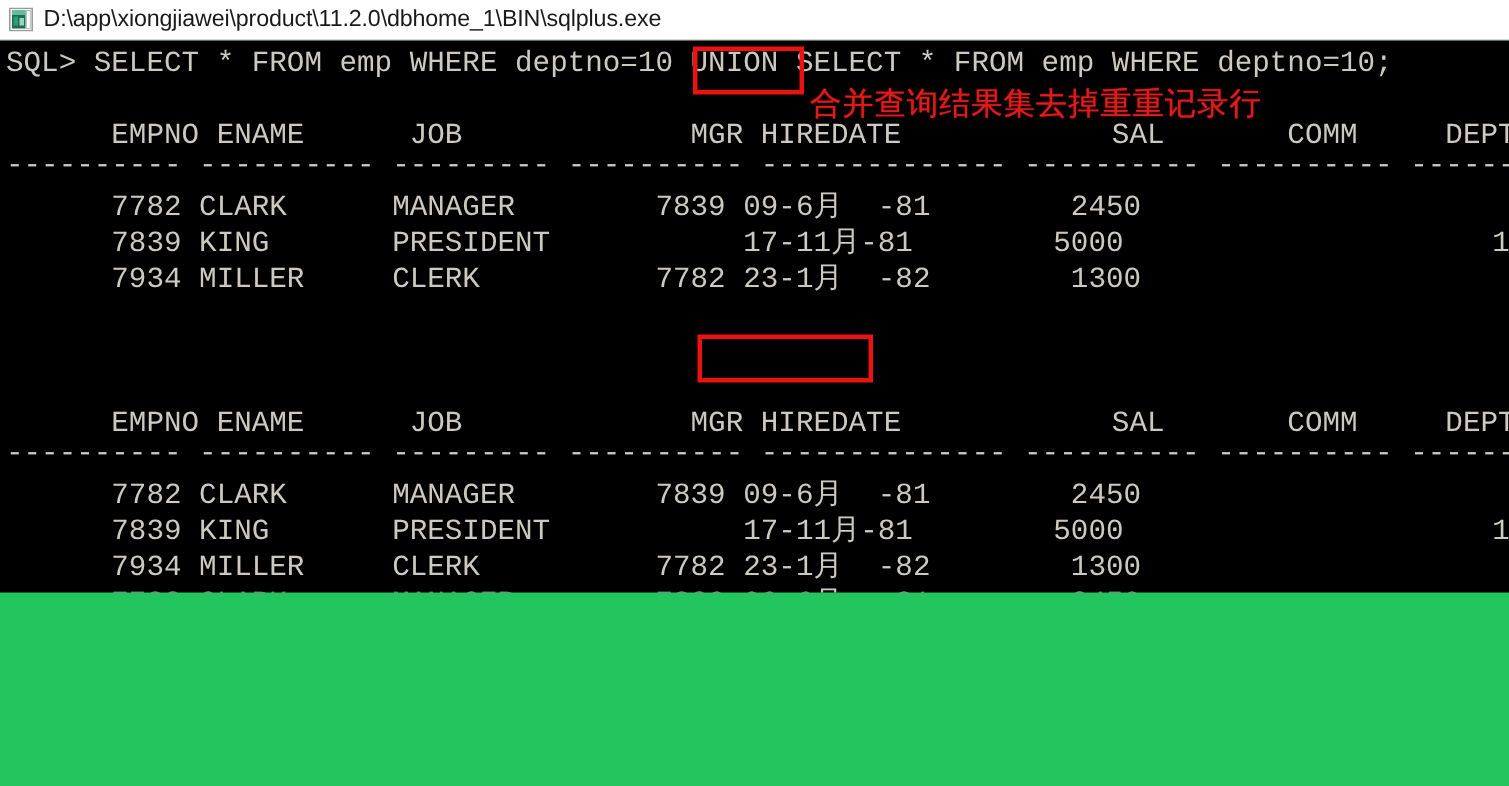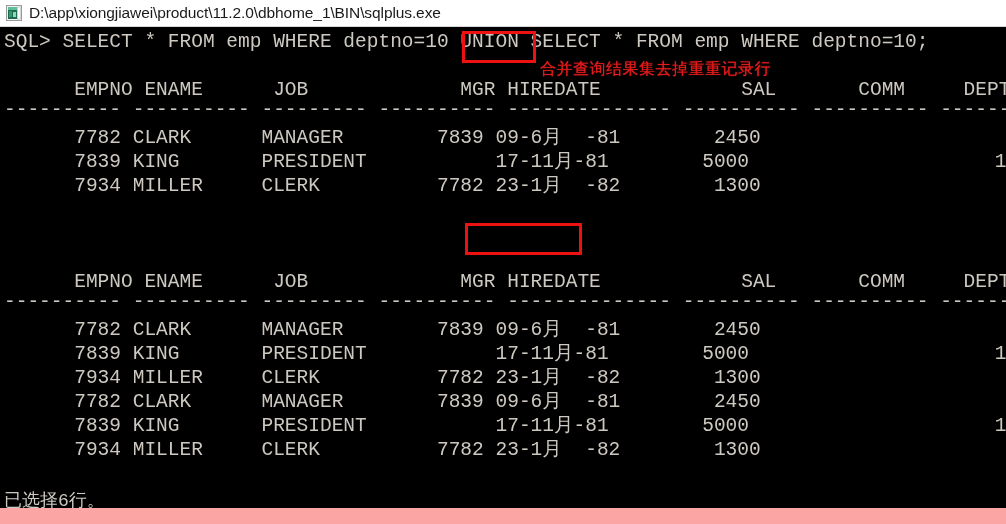--- a/index.html
+++ b/index.html
@@ -5,21 +5,21 @@
   html, body {
     margin: 0;
     padding: 0;
     background: #000000;
   }
   #app {
     position: relative;
     width: 1006px;
     height: 524px;
     overflow: hidden;
-    background: #fca5a5;
+    background: #22c55e;
     font-family: "Liberation Serif", "DejaVu Serif", serif;
   }
 
   
   #titlebar {
     position: absolute;
     left: 0; top: 0;
     width: 1006px;
     height: 27px;
     background: #ffffff;
@@ -42,21 +42,21 @@
     color: #1a1a1a;
     white-space: pre;
     letter-spacing: -0.1px;
   }
 
   
   #terminal {
     position: absolute;
     left: 0; top: 27px;
     width: 1006px;
-    height: 481px;
+    height: 368px;
     background: #000000;
     overflow: hidden;
   }
   .trow {
     position: absolute;
     left: 0;
     width: 1006px;
     height: 24px;
     line-height: 24px;
     white-space: pre;
@@ -73,21 +73,21 @@
     padding-left: 4px;
     display: inline-block;
   }
 
   
   .annot {
     position: absolute;
     white-space: pre;
     color: #e01b1b;
     font-family: "DejaVu Sans", "Liberation Sans", sans-serif;
-    font-size: 16px;
+    font-size: 21px;
     line-height: 24px;
     letter-spacing: 0.5px;
     text-shadow: 0 0 1px #e01b1b;
   }
 
   
   .redbox {
     position: absolute;
     border: 3px solid #ee1111;
     box-sizing: border-box;

